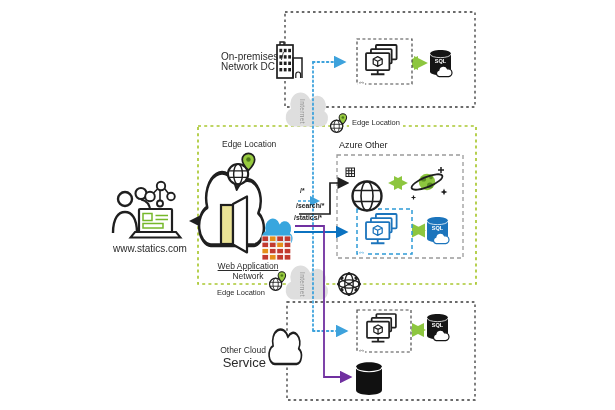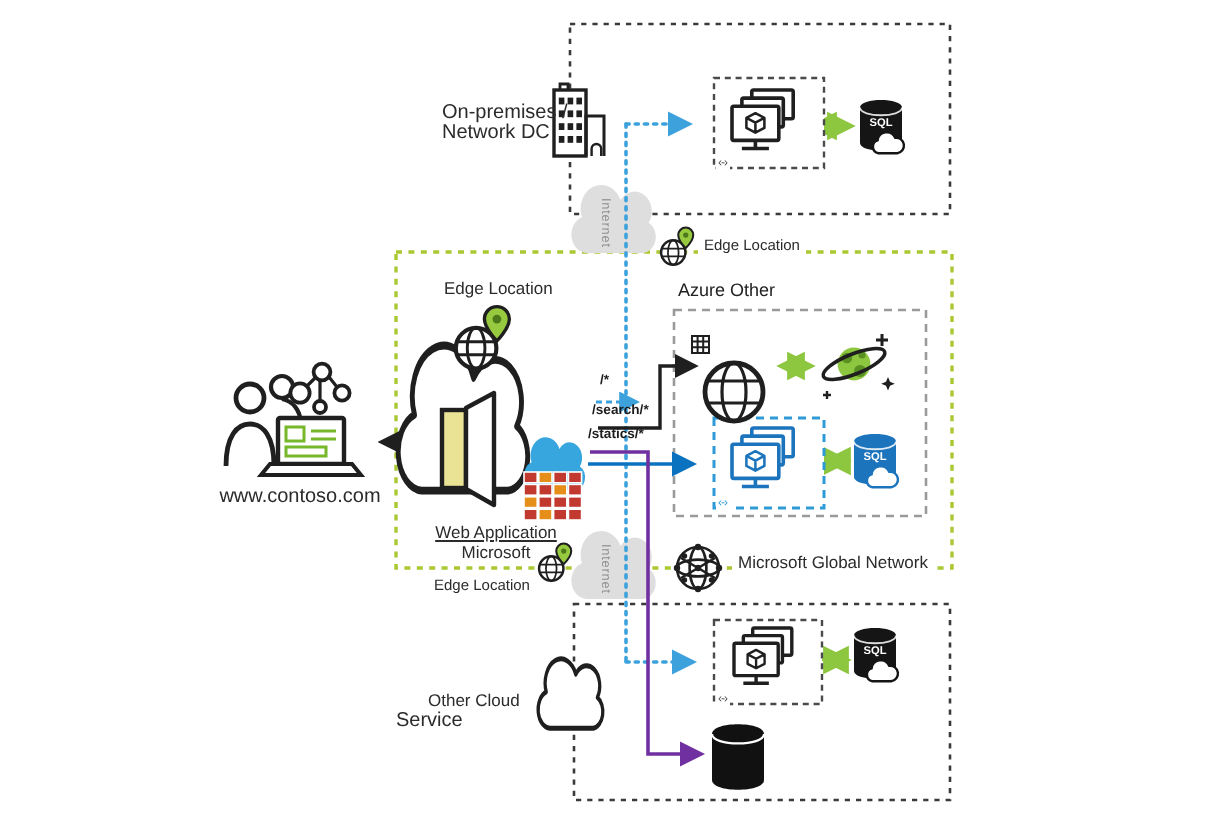--- a/index.html
+++ b/index.html
@@ -2,21 +2,21 @@
 <html><head>
 <meta charset="utf-8">
 <style>
   html,body{margin:0;padding:0;background:#fff;}
   #stage{position:relative;width:615px;height:410px;background:#fff;overflow:hidden;
          font-family:"Liberation Sans",sans-serif;}
   svg{position:absolute;left:0;top:0;}
   .lbl{position:absolute;font-family:"Liberation Sans",sans-serif;color:#2b2b2b;
        font-size:10px;line-height:1.2;white-space:nowrap;}
   .lbl.c{text-align:center;}
-  .lbl.r{}
+  .lbl.r{text-align:right;}
   .lbl.mask{background:#fff;padding:0 3px;}
   .route{position:absolute;font-size:6.8px;font-weight:bold;color:#1c1c1c;white-space:nowrap;}
   .vert{position:absolute;writing-mode:vertical-rl;font-size:6.4px;color:#8f8f8f;
         letter-spacing:.4px;}
   .badge{position:absolute;font-size:6px;letter-spacing:-0.5px;color:#4a4a4a;background:#fff;padding:0 1px;}
 </style>
 </head>
 <body>
 
 <div id="stage">
@@ -251,30 +251,29 @@
 </svg>
 
 <div class="lbl" style="left:221px;top:51px;">On-premises /</div>
 <div class="lbl" style="left:221px;top:61px;">Network DC</div>
 
 <div class="lbl mask" style="left:349px;top:118px;font-size:7.5px;">Edge Location</div>
 <div class="lbl" style="left:339px;top:140px;font-size:9px;color:#222;">Azure Other</div>
 <div class="lbl" style="left:222px;top:139px;font-size:8.5px;">Edge Location</div>
 
 <div class="lbl c" style="left:204px;top:261px;width:88px;font-size:8.5px;text-decoration:underline;">Web Application</div>
-<div class="lbl c" style="left:204px;top:271px;width:88px;font-size:8.5px;">Microsoft</div>
+<div class="lbl c" style="left:204px;top:271px;width:88px;font-size:8.5px;">Network</div>
 
 <div class="lbl" style="left:217px;top:288px;font-size:7.5px;">Edge Location</div>
 
-<div class="lbl c" style="left:104px;top:243px;width:92px;">www.contoso.com</div>
-
-<div class="lbl mask" style="left:366px;top:276px;font-size:8.5px;">Microsoft Global Network</div>
+<div class="lbl c" style="left:104px;top:243px;width:92px;">www.statics.com</div>
+
 
 <div class="lbl r" style="left:214px;top:345px;width:52px;font-size:8.5px;">Other Cloud</div>
-<div class="lbl r" style="left:198px;top:355px;width:52px;font-size:10px;">Service</div>
+<div class="lbl r" style="left:214px;top:355px;width:52px;font-size:13px;">Service</div>
 
 <div class="route" style="left:300px;top:187px;">/*</div>
 <div class="route" style="left:296px;top:202px;">/search/*</div>
 <div class="route" style="left:294px;top:214px;">/statics/*</div>
 
 <div class="vert" style="left:299px;top:99px;">Internet</div>
 <div class="vert" style="left:299px;top:272px;">Internet</div>
 
 <div class="badge" style="left:358px;top:79px;">‹-›</div>
 <div class="badge" style="left:358px;top:249px;color:#2e9bd6;">‹-›</div>

